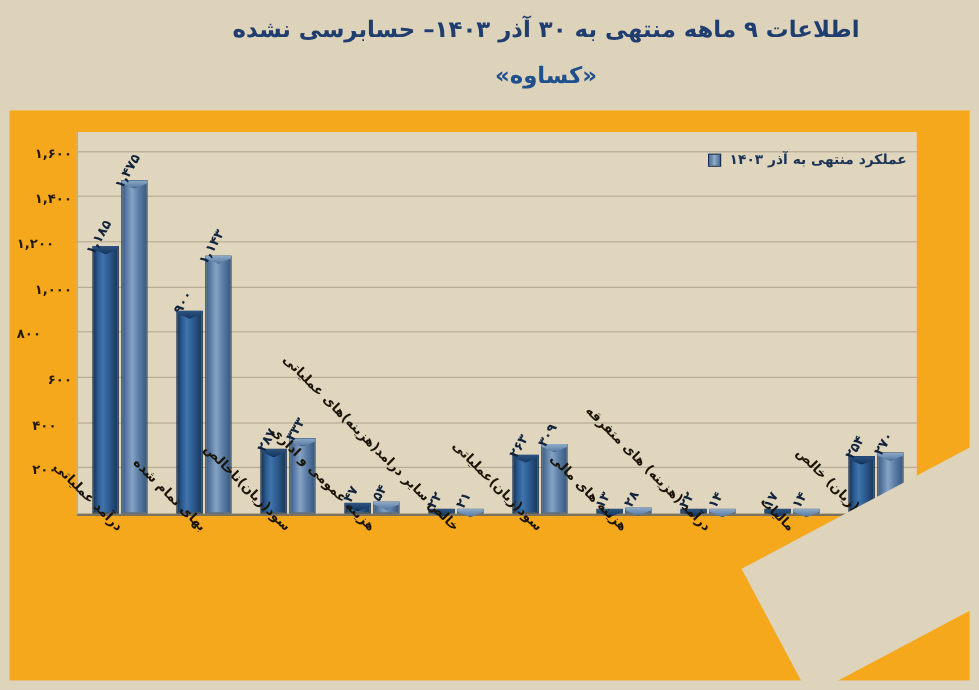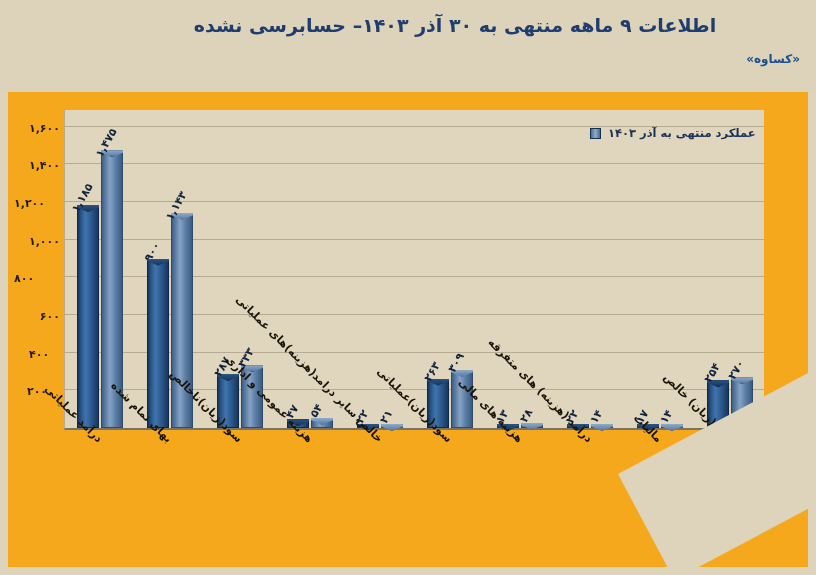--- a/index.html
+++ b/index.html
@@ -52,21 +52,22 @@
     text-align: center;
     font-size: 19px;
     font-weight: bold;
     color: #1f3d6e;
     direction: rtl;
   }
   #title-sub {
     position: absolute;
     left: 110px; top: 52px;
     width: 690px;
-    font-size: 12px;
+    text-align: center;
+    font-size: 19px;
     font-weight: bold;
     color: #1f4f8c;
     direction: rtl;
   }
   
   #chart-panel {
     position: absolute;
     left: 8px; top: 92px;
     width: 800px; height: 475px;
     background: #f5a81c;
@@ -351,21 +352,21 @@
           <div class="bar s1" style="left: 24px; height: 50.8235px;">
             <div class="body"></div>
             <div class="cap"></div>
             <div class="bar-label">۲۷۰</div>
           </div>
         </div>
       </div>
 
     <div id="yaxis">
         <div class="ytick" style="position: absolute; right: auto; left: 6px; width: 46px; text-align: center; top: 293.353px;">۲۰۰</div>
-        <div class="ytick" style="position: absolute; right: auto; left: 21px; width: 46px; text-align: left; top: 255.706px;">۴۰۰</div>
+        <div class="ytick" style="position: absolute; right: auto; left: 6px; width: 46px; text-align: center; top: 255.706px;">۴۰۰</div>
         <div class="ytick" style="position: absolute; right: auto; left: 6px; width: 46px; text-align: right; top: 218.059px;">۶۰۰</div>
         <div class="ytick" style="position: absolute; right: auto; left: 6px; width: 46px; top: 180.412px;">۸۰۰</div>
         <div class="ytick" style="position: absolute; right: auto; left: 6px; width: 46px; text-align: right; top: 142.765px;">۱,۰۰۰</div>
         <div class="ytick" style="position: absolute; right: auto; left: 6px; width: 46px; text-align: left; top: 105.118px;">۱,۲۰۰</div>
         <div class="ytick" style="position: absolute; right: auto; left: 6px; width: 46px; text-align: right; top: 67.4706px;">۱,۴۰۰</div>
         <div class="ytick" style="position: absolute; right: auto; left: 6px; width: 46px; text-align: right; top: 29.8235px;">۱,۶۰۰</div>
       </div>
     <div id="xaxis">
         <div class="cat" style="right: 703px;">درآمد عملیاتی</div>
         <div class="cat" style="right: 633px;">بهای تمام شده</div>

